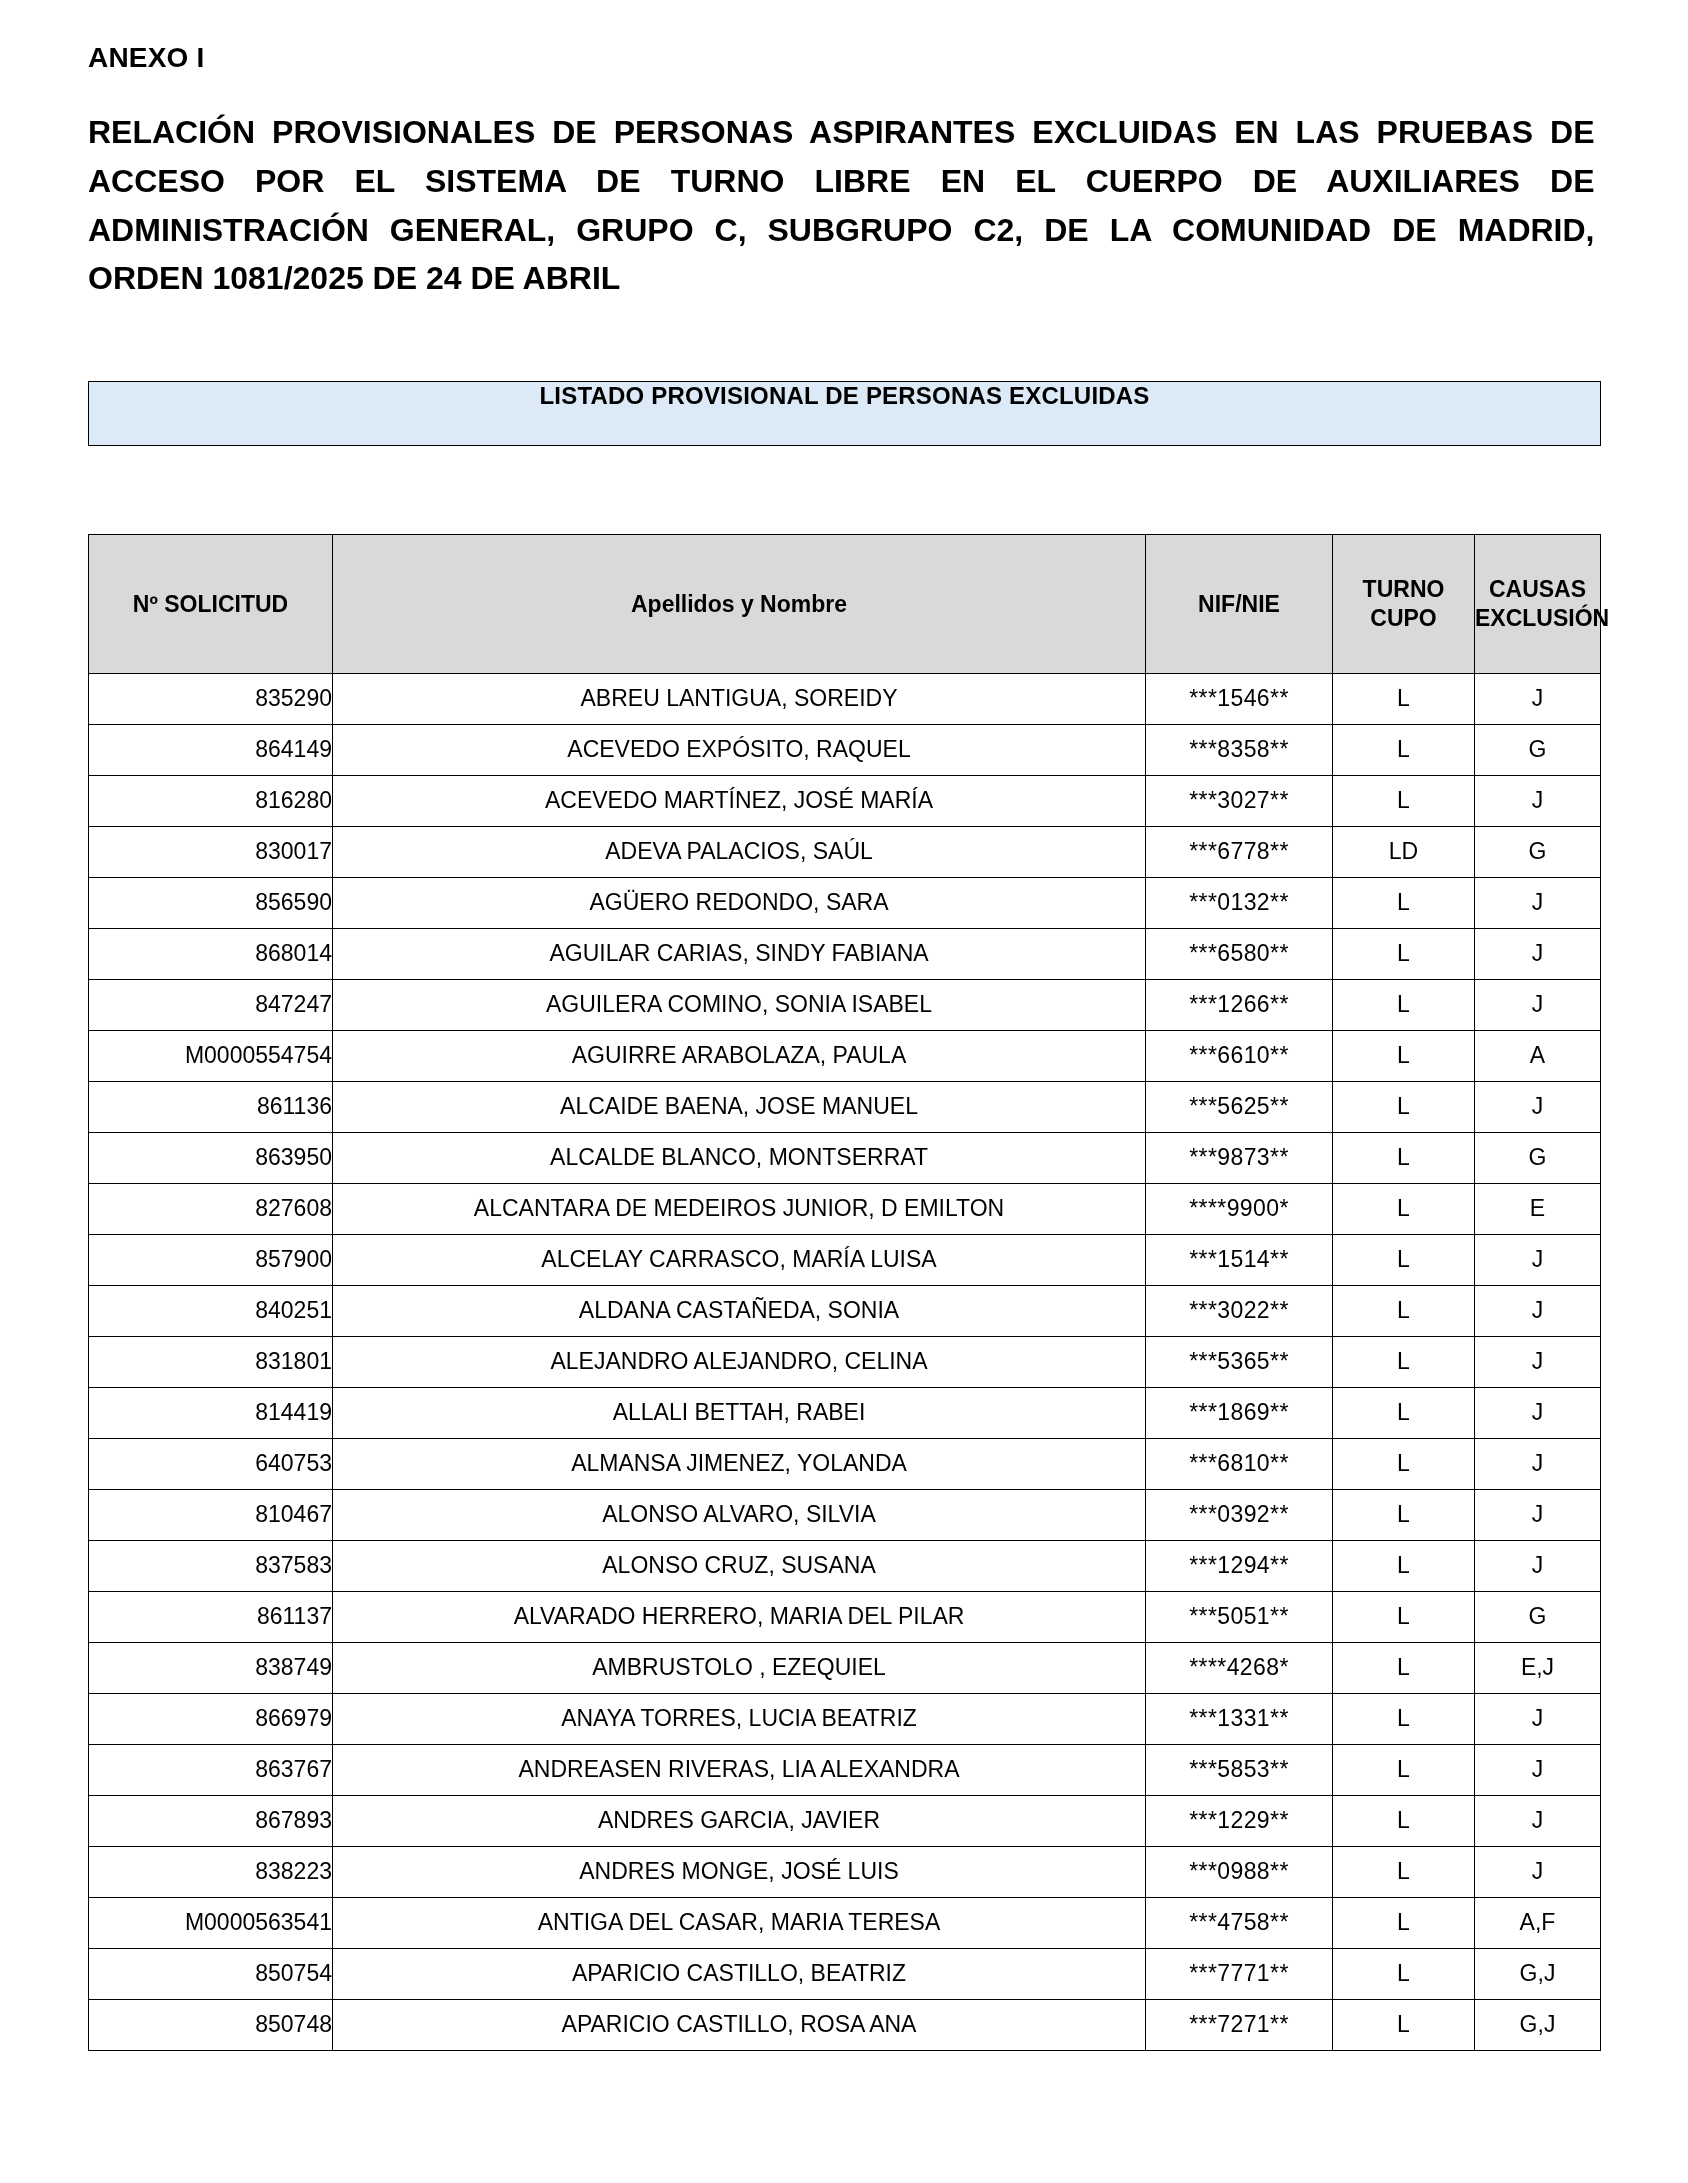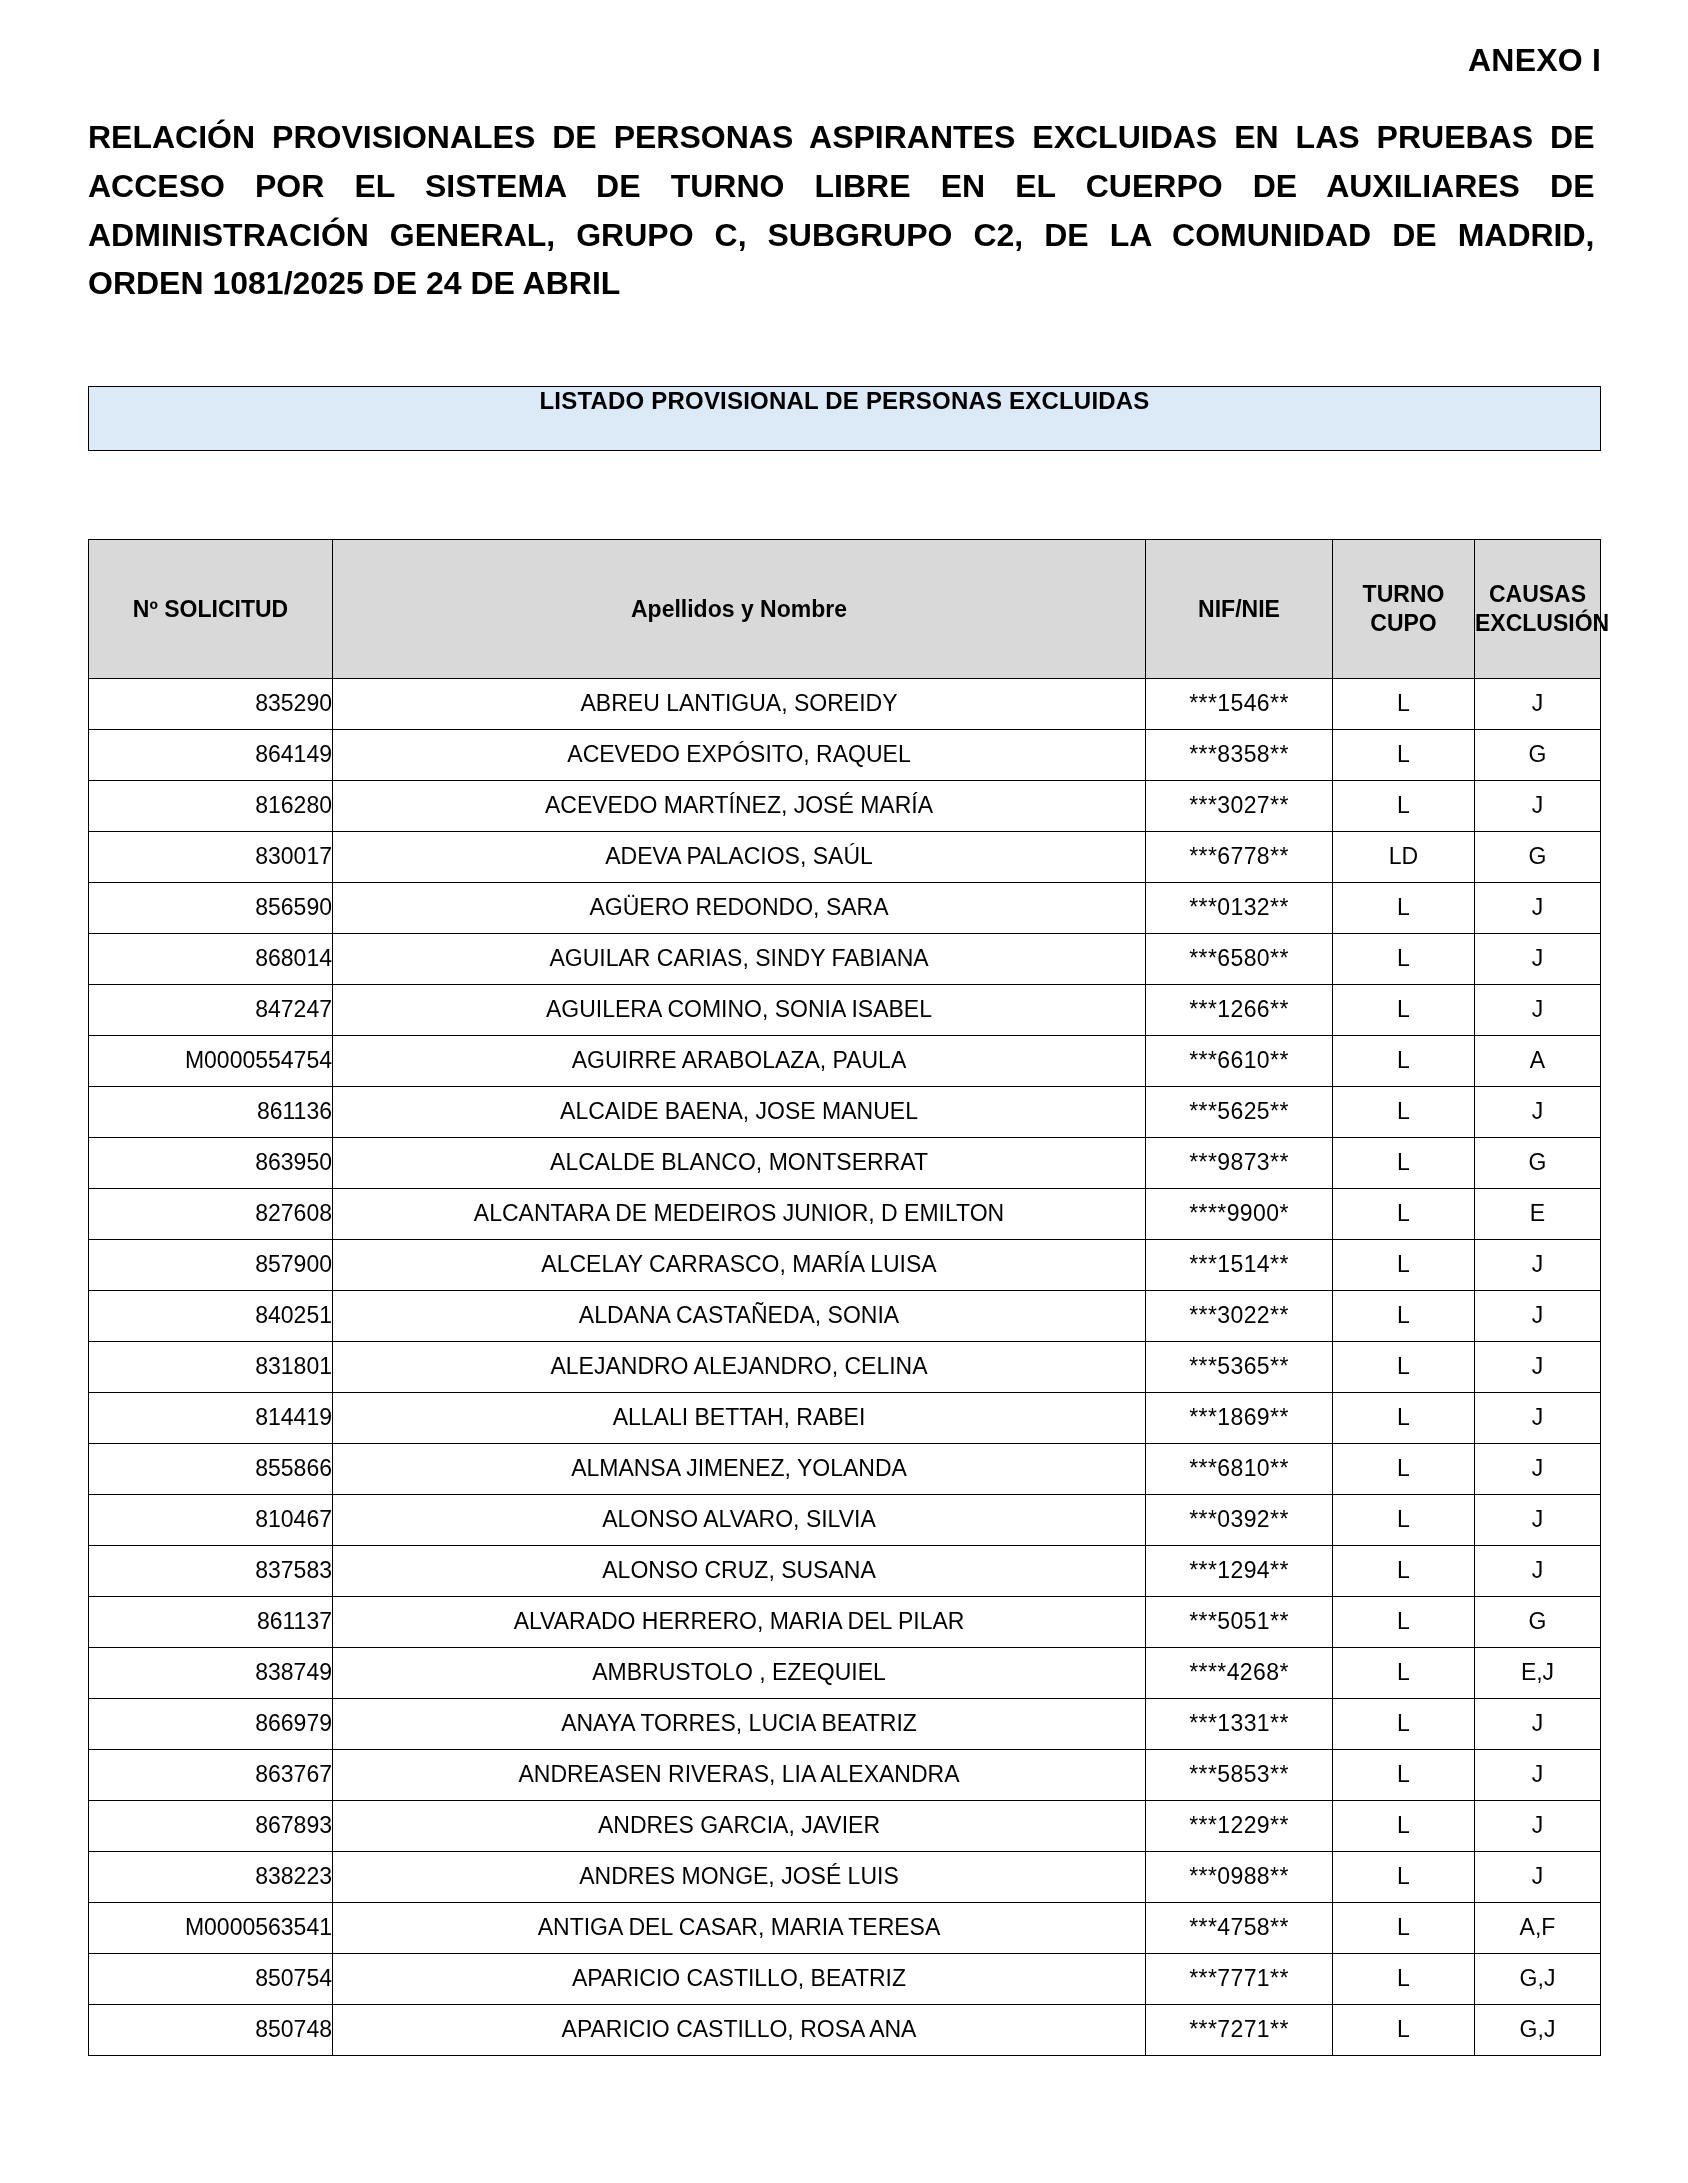--- a/index.html
+++ b/index.html
@@ -12,23 +12,23 @@
     font-family: "Liberation Sans", sans-serif;
     color: #000000;
     -webkit-font-smoothing: antialiased;
   }
   .page {
     width: 1689px;
     box-sizing: border-box;
     padding: 24.4px 88px 33px 88px;
   }
   .annex-title {
-    text-align: right;
+    text-align: left;
     font-weight: bold;
-    font-size: 32px;
+    font-size: 28px;
     letter-spacing: 0.2px;
     margin: 18px 0 34px 0;
   }
   .intro {
     font-weight: bold;
     font-size: 32px;
     line-height: 1.52;
     text-align: justify;
     text-justify: inter-word;
     margin: 0 6.5px 0 0;
@@ -233,21 +233,21 @@
           <td class="causa">J</td>
         </tr>
         <tr>
           <td class="sol">814419</td>
           <td class="name">ALLALI BETTAH, RABEI</td>
           <td class="nif">***1869**</td>
           <td class="turno">L</td>
           <td class="causa">J</td>
         </tr>
         <tr>
-          <td class="sol">855866</td>
+          <td class="sol">640753</td>
           <td class="name">ALMANSA JIMENEZ, YOLANDA</td>
           <td class="nif">***6810**</td>
           <td class="turno">L</td>
           <td class="causa">J</td>
         </tr>
         <tr>
           <td class="sol">810467</td>
           <td class="name">ALONSO ALVARO, SILVIA</td>
           <td class="nif">***0392**</td>
           <td class="turno">L</td>

